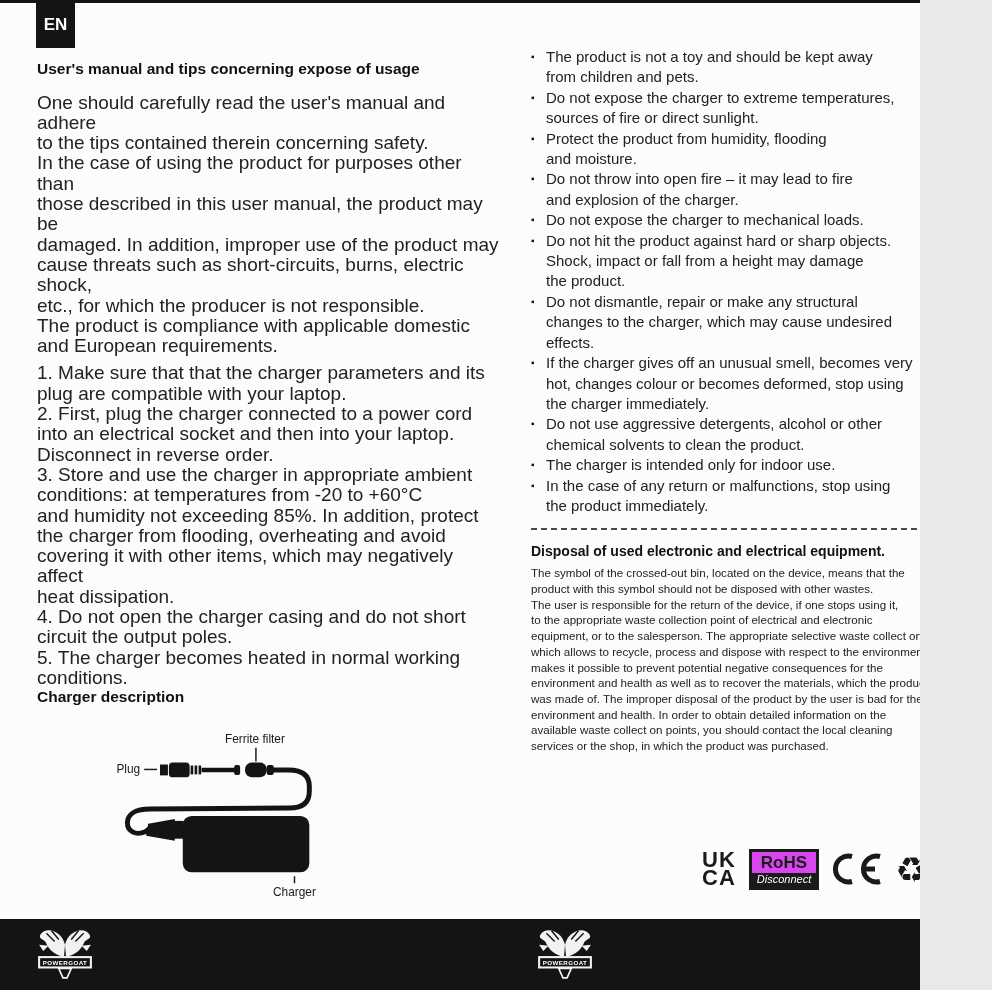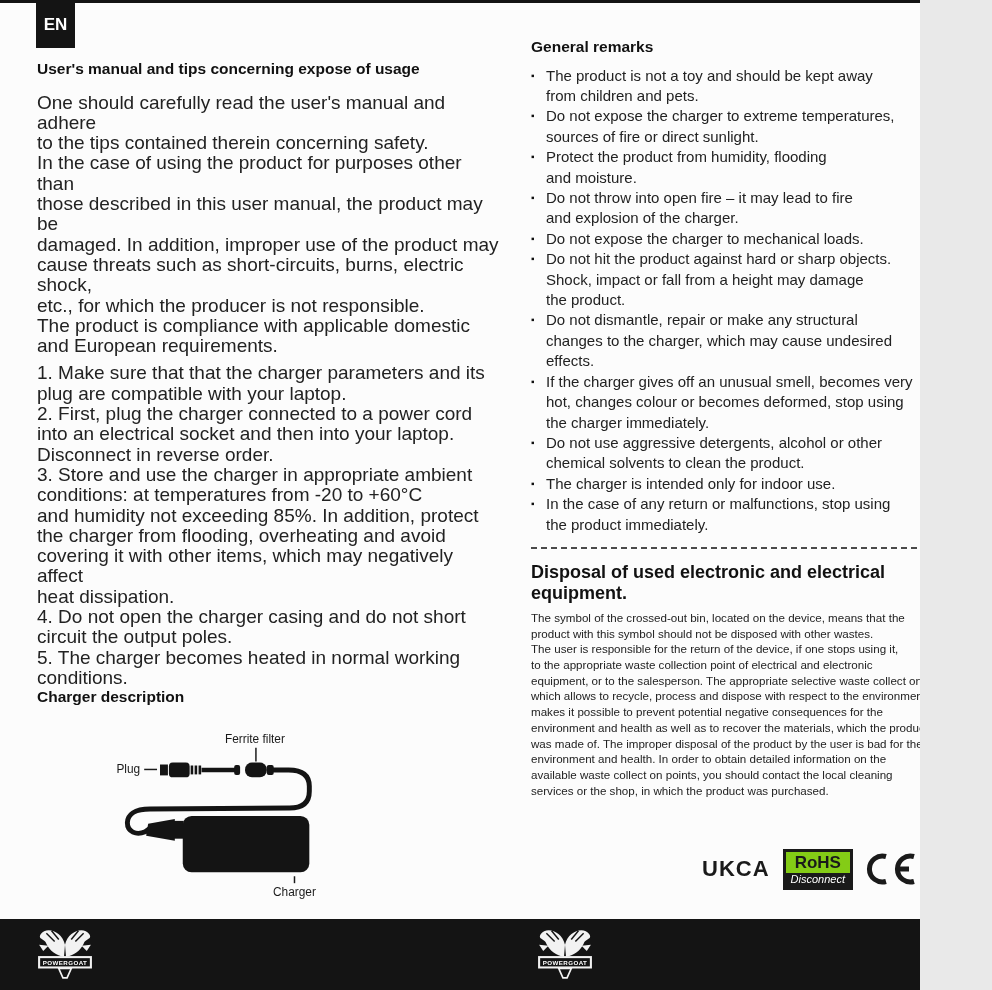--- a/index.html
+++ b/index.html
@@ -14,34 +14,34 @@
   h2.sec{font-size:15.5px;line-height:1.2;font-weight:700;color:#111;margin:0;}
   .mt{margin-top:13px;}
   p.body{font-size:19px;line-height:20.3px;margin:14px 0 0;white-space:pre-line;color:#222;}
   p.body.tight{margin-top:7px;}
   
   ul.bullets{list-style:none;margin:9px 0 0;padding:0;}
   ul.bullets li{display:flex;font-size:15px;line-height:20.4px;color:#222;}
   ul.bullets .mark{width:15px;flex:0 0 15px;font-size:10px;line-height:20.4px;color:#111;}
   ul.bullets .btxt{flex:1;white-space:pre-line;}
   .dashed-sep{margin-top:12px;border-top:2px dashed #4a4a4a;height:0;width:416px;}
-  h3.disposal-title{font-size:18px;font-weight:700;color:#111;margin:13px 0 0;}
+  h3.disposal-title{font-size:14px;font-weight:700;color:#111;margin:13px 0 0;}
   p.small{font-size:11.6px;line-height:15.7px;margin:6px 0 0;white-space:pre-line;color:#222;}
   
   .diagram{margin:14px 0 0 40px;width:345px;height:178px;}
   .diagram text{font-family:"Liberation Sans",sans-serif;font-size:12px;fill:#1a1a1a;}
   
   .set-line{margin:16px 0 0;font-size:15px;color:#222;}
   .set-line .lbl{font-weight:700;color:#a16207;text-decoration:underline;}
   .set-line .sq{font-size:10px;vertical-align:2px;margin:0 7px 0 10px;color:#111;}
   
   .cert-row{position:absolute;left:702px;top:848px;display:flex;align-items:center;gap:13px;}
-  .ukca{display:flex;flex-direction:row;font-weight:800;font-size:22px;line-height:18px;
+  .ukca{display:flex;flex-direction:column;font-weight:800;font-size:22px;line-height:18px;
         letter-spacing:1px;color:#1a1a1a;}
-  .rohs{border:3px solid #1a1a1a;text-align:center;background:#84cc16;}
+  .rohs{border:3px solid #1a1a1a;text-align:center;background:#d946ef;}
   .rohs-top{font-size:17px;font-weight:700;color:#1a1a1a;padding:1px 6px 0;}
   .rohs-bot{background:#1a1a1a;color:#fff;font-size:11px;font-style:italic;padding:0 5px 2px;}
   .recycle{font-size:35px;line-height:1;color:#1a1a1a;}
   
   .footer{position:absolute;left:0;top:919px;width:992px;height:71px;background:#141414;}
   .goat{position:absolute;top:8px;width:58px;height:54px;}
   .goat.g1{left:36px;} .goat.g2{left:536px;}
   .goat text{font-family:"Liberation Sans",sans-serif;font-weight:700;fill:#fff;}
 </style>
 </head>
@@ -110,21 +110,20 @@
     </svg>
 
     <p class="set-line">
       <span class="lbl">The set includes:</span>
       <span class="sq">▪</span><span>Charger unit</span>
       <span class="sq">▪</span><span>Instruction manual</span>
     </p>
   </div>
 
   <div class="col col-right">
-    <h2 class="sec">General remarks</h2>
     <ul class="bullets">
       <li>
           <span class="mark">▪</span>
           <span class="btxt">The product is not a toy and should be kept away
 from children and pets.</span>
         </li>
       <li>
           <span class="mark">▪</span>
           <span class="btxt">Do not expose the charger to extreme temperatures,
 sources of fire or direct sunlight.</span>

